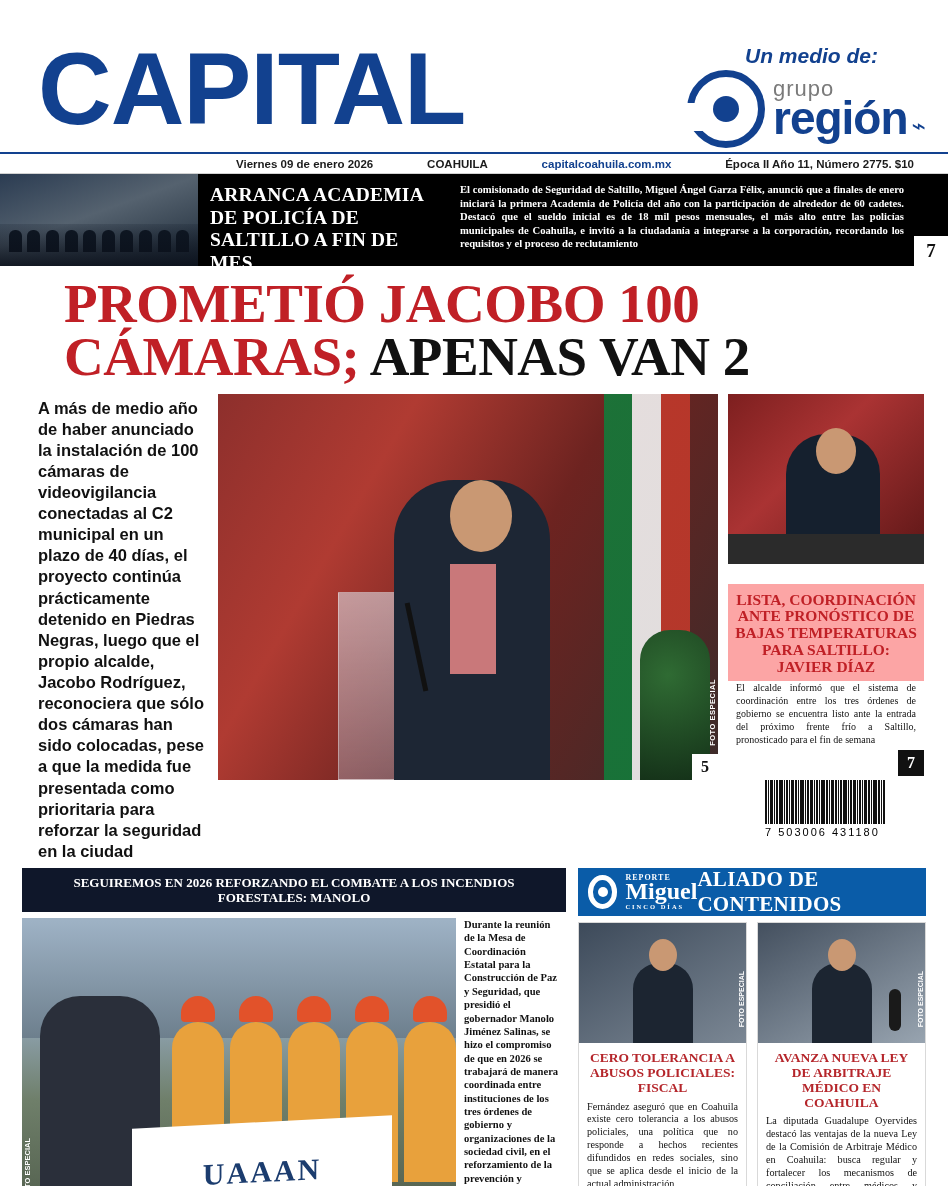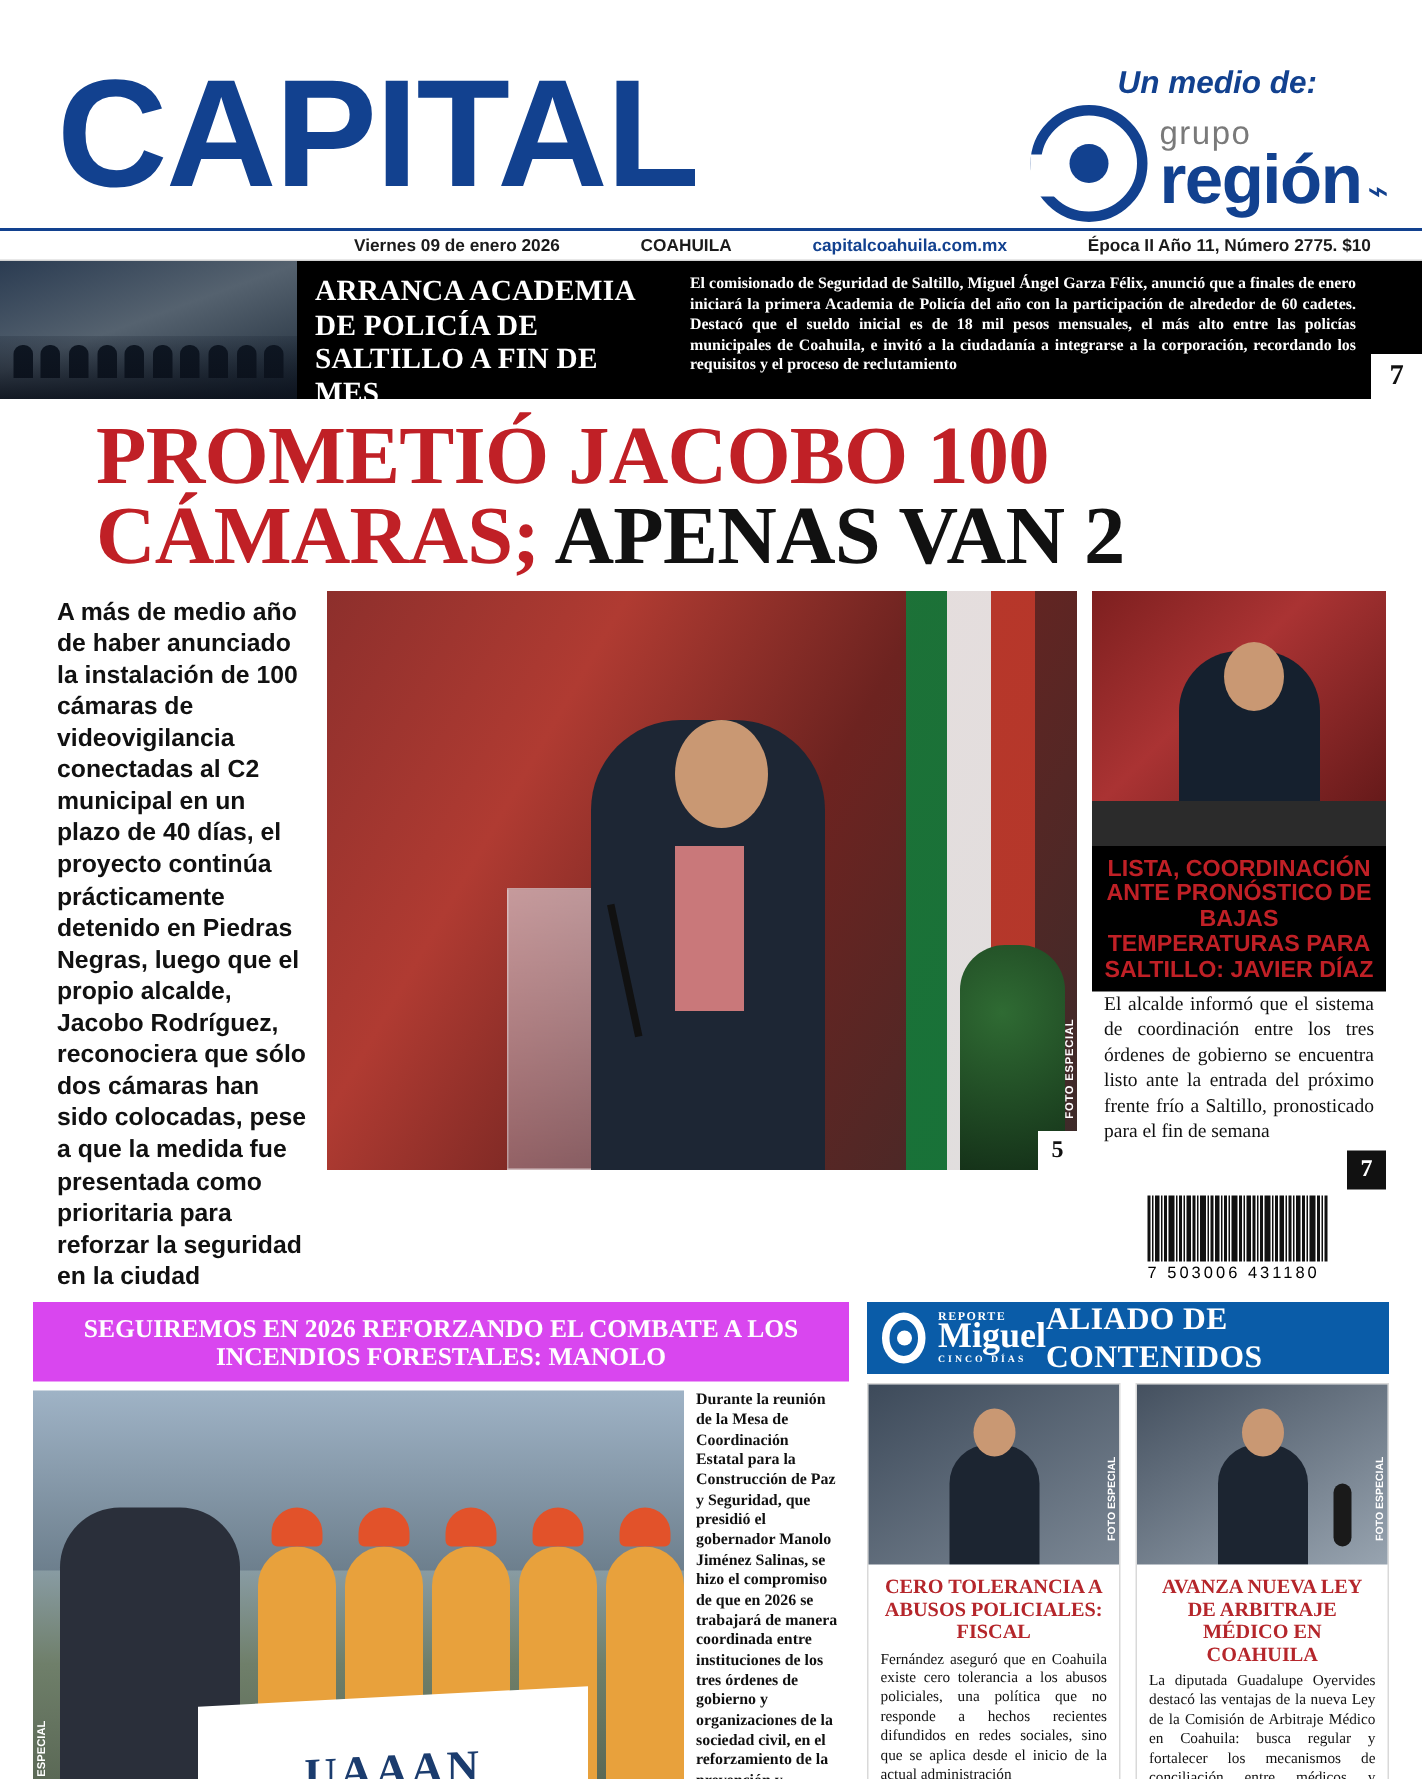--- a/index.html
+++ b/index.html
@@ -149,45 +149,45 @@
   }
   .rc-photo .person{
     position:absolute; left:58px; top:40px; width:94px; height:130px;
     background:#15202e; border-radius:40px 40px 0 0;
   }
   .rc-photo .head{ position:absolute; left:88px; top:34px; width:40px; height:46px;
     background:#c99873; border-radius:50%; }
   .rc-photo .desk{ position:absolute; left:0; bottom:0; width:100%; height:30px;
     background:#2b2b2b; }
   .rc-title{
-    background:#000000; color:#c02026; text-align:center;
-    font-family:Liberation Sans, sans-serif; font-weight:bold;
-    font-size:15.5px; line-height:1.08; padding:8px 6px 6px;
+    background:#fca5a5; color:#c02026; text-align:center;
+    font-family:Liberation Serif, serif; font-weight:bold;
+    font-size:15.5px; line-height:1.08; padding:8px 6px 6px;margin-top:20px;
   }
   .rc-body{
-    font-family:"Liberation Serif", serif; font-size:13px; line-height:1.3;
+    font-family:"Liberation Serif", serif; font-size:10px; line-height:1.3;
     text-align:justify; color:#111; padding:0 8px;
   }
   .rc-badge{
     width:26px; height:26px; background:#111; color:#fff;
     font-family:"Liberation Serif",serif; font-weight:bold; font-size:16px;
     display:flex; align-items:center; justify-content:center; float:right; margin-top:4px;
   }
   .barcode{ margin-top:34px; padding-left:4px;margin-left:33px; }
   .bc-bars{ height:44px; display:flex; align-items:stretch; gap:1px; }
   .bc-bars i{ display:block; background:#111; }
   .bc-num{ font-family:"Liberation Sans",sans-serif; font-size:11px; letter-spacing:2px; margin-top:2px; }
 
   
   .bottom { display:flex; padding:6px 22px 0 22px; gap:12px; }
   .bl { width:544px; }
   .bl-head{
-    background:#d946ef; color:#fff; text-align:center;
+    background:#0f172a; color:#fff; text-align:center;
     font-family:"Liberation Serif",serif; font-weight:bold;
-    font-size:17px; line-height:1.12; padding:8px 10px 7px;
+    font-size:13px; line-height:1.12; padding:8px 10px 7px;
   }
   .bl-row{ display:flex; margin-top:6px; }
   .bl-photo{
     position:relative; width:434px; height:304px; overflow:hidden;
     background:linear-gradient(180deg,#b9c7d4 0%,#8fa3b2 34%,#6f7f6a 60%,#4f5c4a 100%);
   }
   .bl-photo .mountain{ position:absolute; left:0; top:0; width:100%; height:120px;
     background:linear-gradient(180deg,#9fb3c6,#6d7f8d); }
   .bl-photo .crew{ position:absolute; left:150px; bottom:40px; right:0; height:210px;
     display:flex; align-items:flex-end; gap:6px; }

